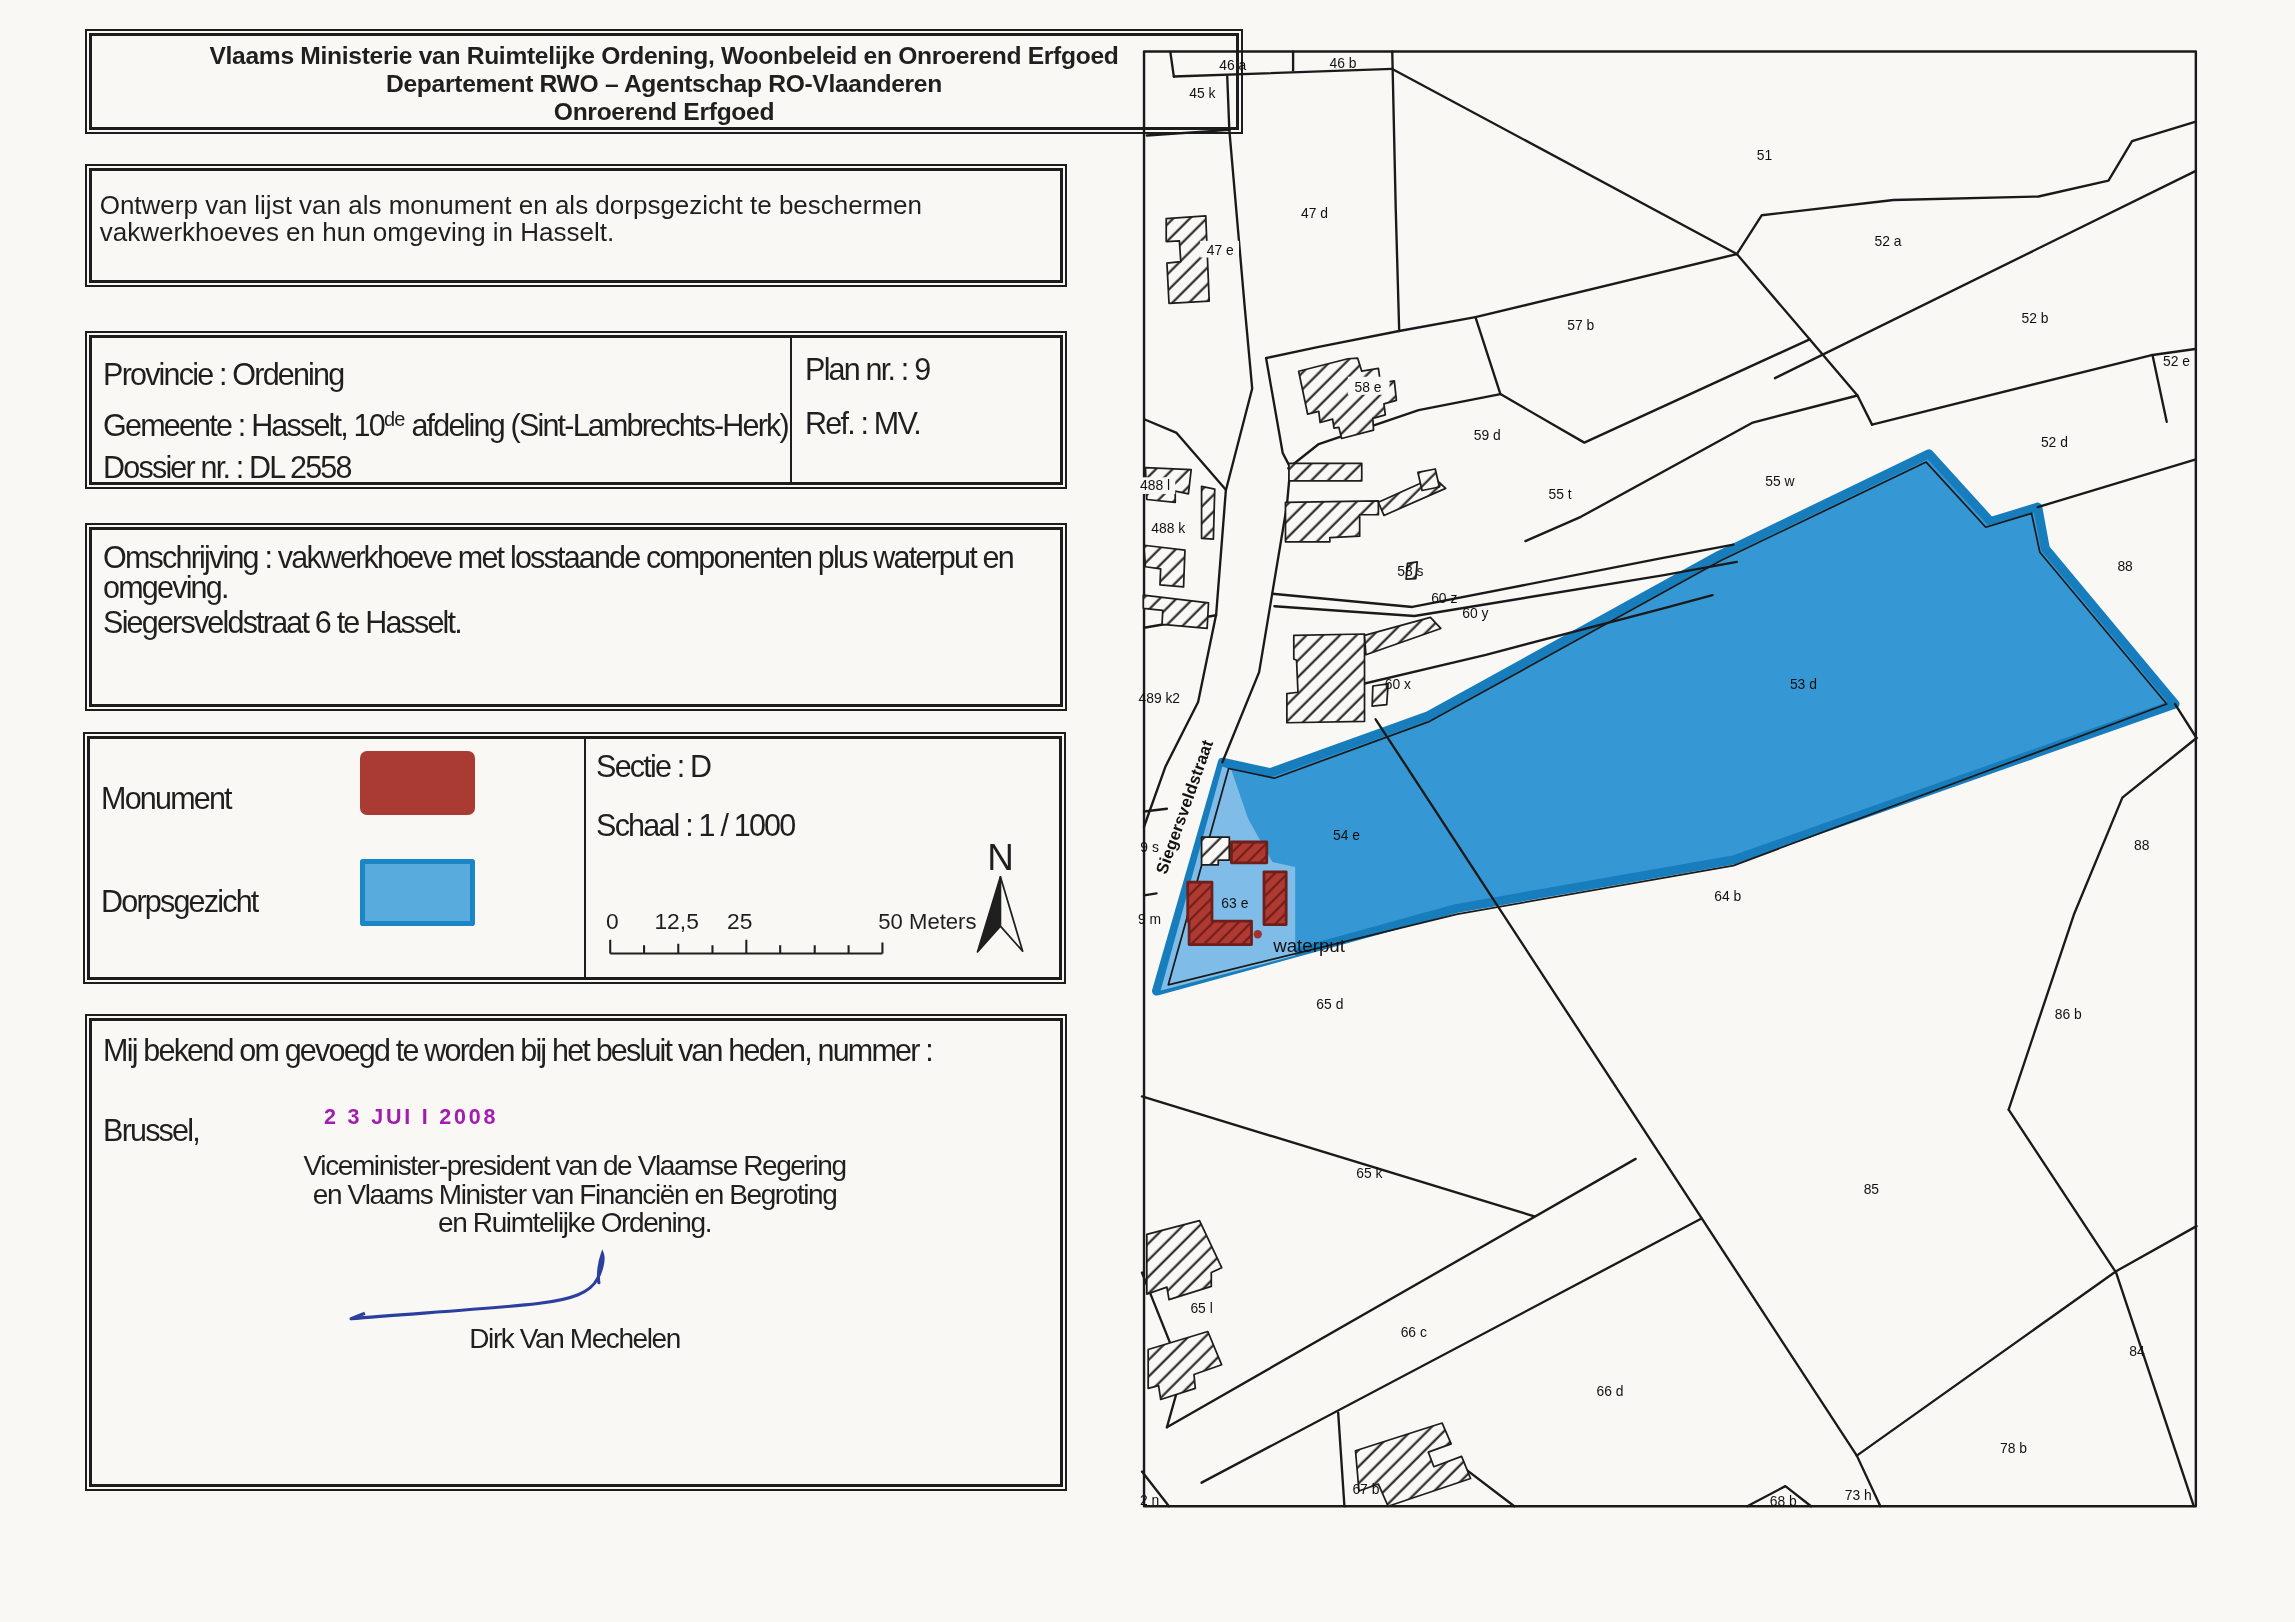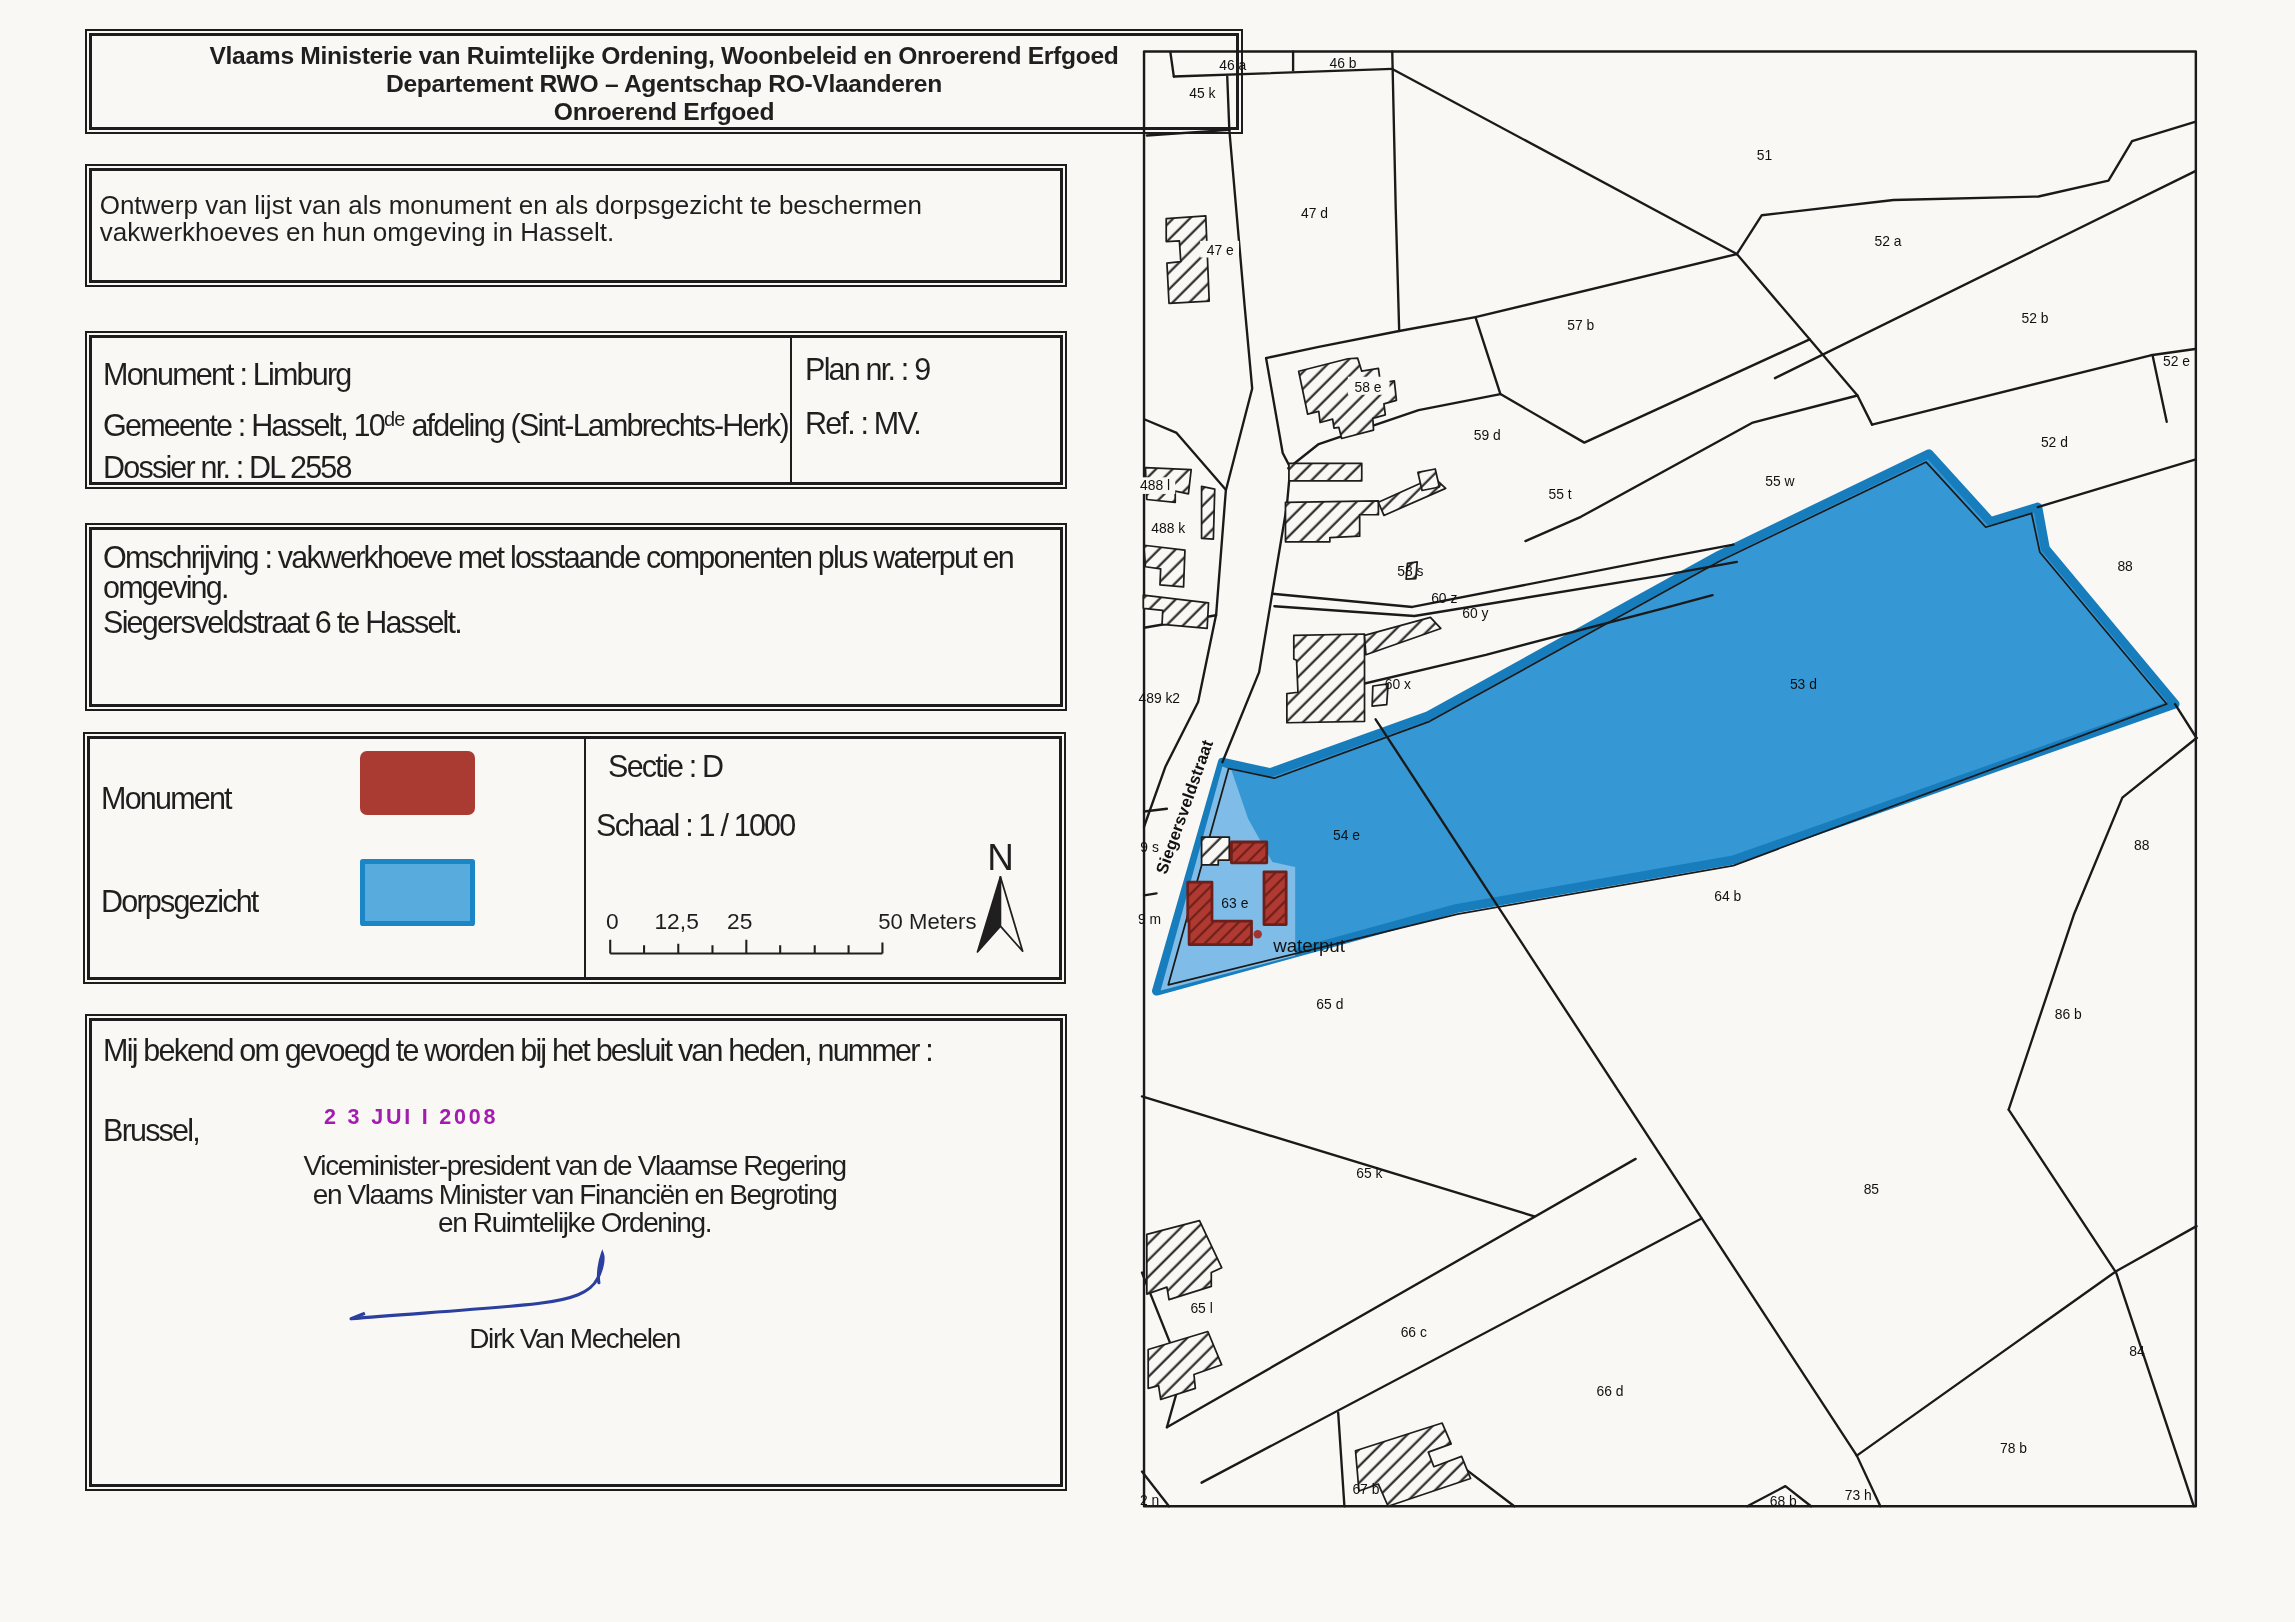--- a/index.html
+++ b/index.html
@@ -27,21 +27,21 @@
 Ontwerp van lijst van als monument en als dorpsgezicht te beschermen<br>
 vakwerkhoeves en hun omgeving in Hasselt.
   </div>
  </div>
 </div>
 
 <div class="dbox" style="left:85px;top:331px;width:982px;height:158px;">
  <div class="in">
 
   <div style="position:absolute;left:698px;top:0;bottom:0;width:2.1px;background:#1d1d1d;"></div>
-  <div class="t" style="left:11px;top:19px;">Monument : Limburg</div>
+  <div class="t" style="left:11px;top:19px;">Provincie : Ordening</div>
   <div class="t" style="left:11px;top:70px;">Gemeente : Hasselt, 10<span style="font-size:20px;vertical-align:9.7px;letter-spacing:-0.7px;">de</span> afdeling (Sint-Lambrechts-Herk)</div>
   <div class="t" style="left:11px;top:112px;">Dossier nr. : DL 2558</div>
   <div class="t" style="left:713px;top:14px;">Plan nr. : 9</div>
   <div class="t" style="left:713px;top:68px;">Ref. : MV.</div>
  </div>
 </div>
 
 <div class="dbox" style="left:85px;top:523px;width:982px;height:188px;">
  <div class="in">
   <div class="t" style="left:11px;top:10.4px;">Omschrijving : vakwerkhoeve met losstaande componenten plus waterput en</div>
@@ -56,21 +56,21 @@
   <div style="position:absolute;left:494px;top:0;bottom:0;width:2.1px;background:#1d1d1d;"></div>
 
   <div class="t" style="left:11px;top:42px;">Monument</div>
 
   <div style="position:absolute;left:270px;top:11.8px;width:115px;height:64px;background:#a93b33;border-radius:7px;"></div>
 
   <div class="t" style="left:11px;top:145px;">Dorpsgezicht</div>
 
   <div style="position:absolute;left:270px;top:120px;width:115px;height:67px;background:#57abdd;border:5.5px solid #1b86c6;box-sizing:border-box;border-radius:2.8px;"></div>
 
-  <div class="t" style="left:506px;top:9.7px;margin-left:12px;">Sectie : D</div>
+  <div class="t" style="left:506px;top:9.7px;">Sectie : D</div>
 
   <div class="t" style="left:506px;top:69px;">Schaal : 1 / 1000</div>
 
   <svg style="position:absolute;left:510px;top:162px;" width="388" height="76" viewBox="0 0 560 110">
     <g fill="#1f1f1f" font-size="33" font-family="Liberation Sans,sans-serif">
       <text x="8" y="40">0</text>
       <text x="78" y="40">12,5</text>
       <text x="183" y="40">25</text>
       <text x="402" y="40" font-size="32">50 Meters</text>
     </g>

